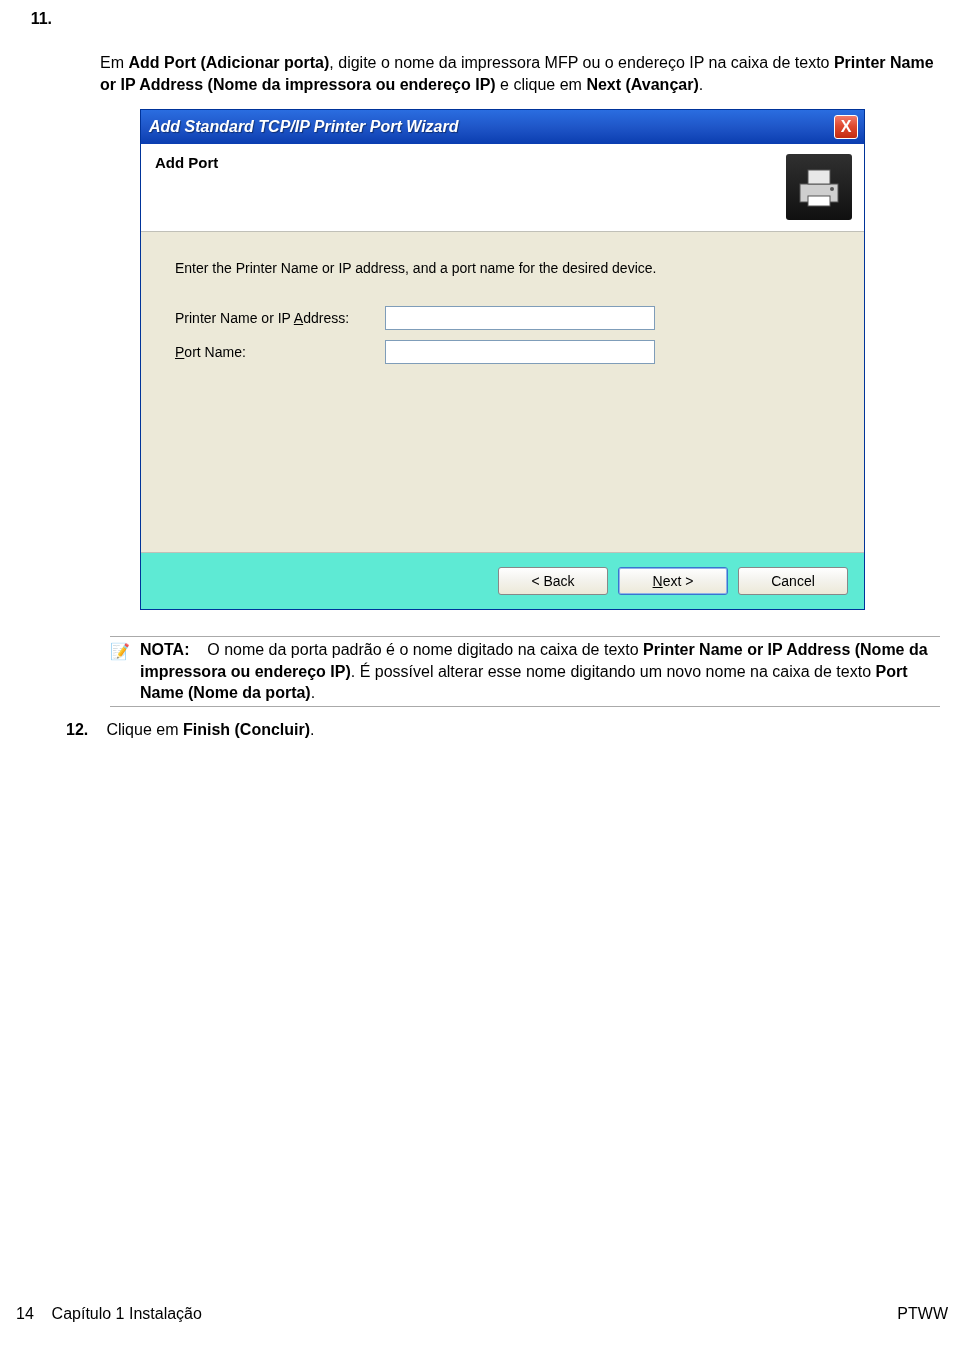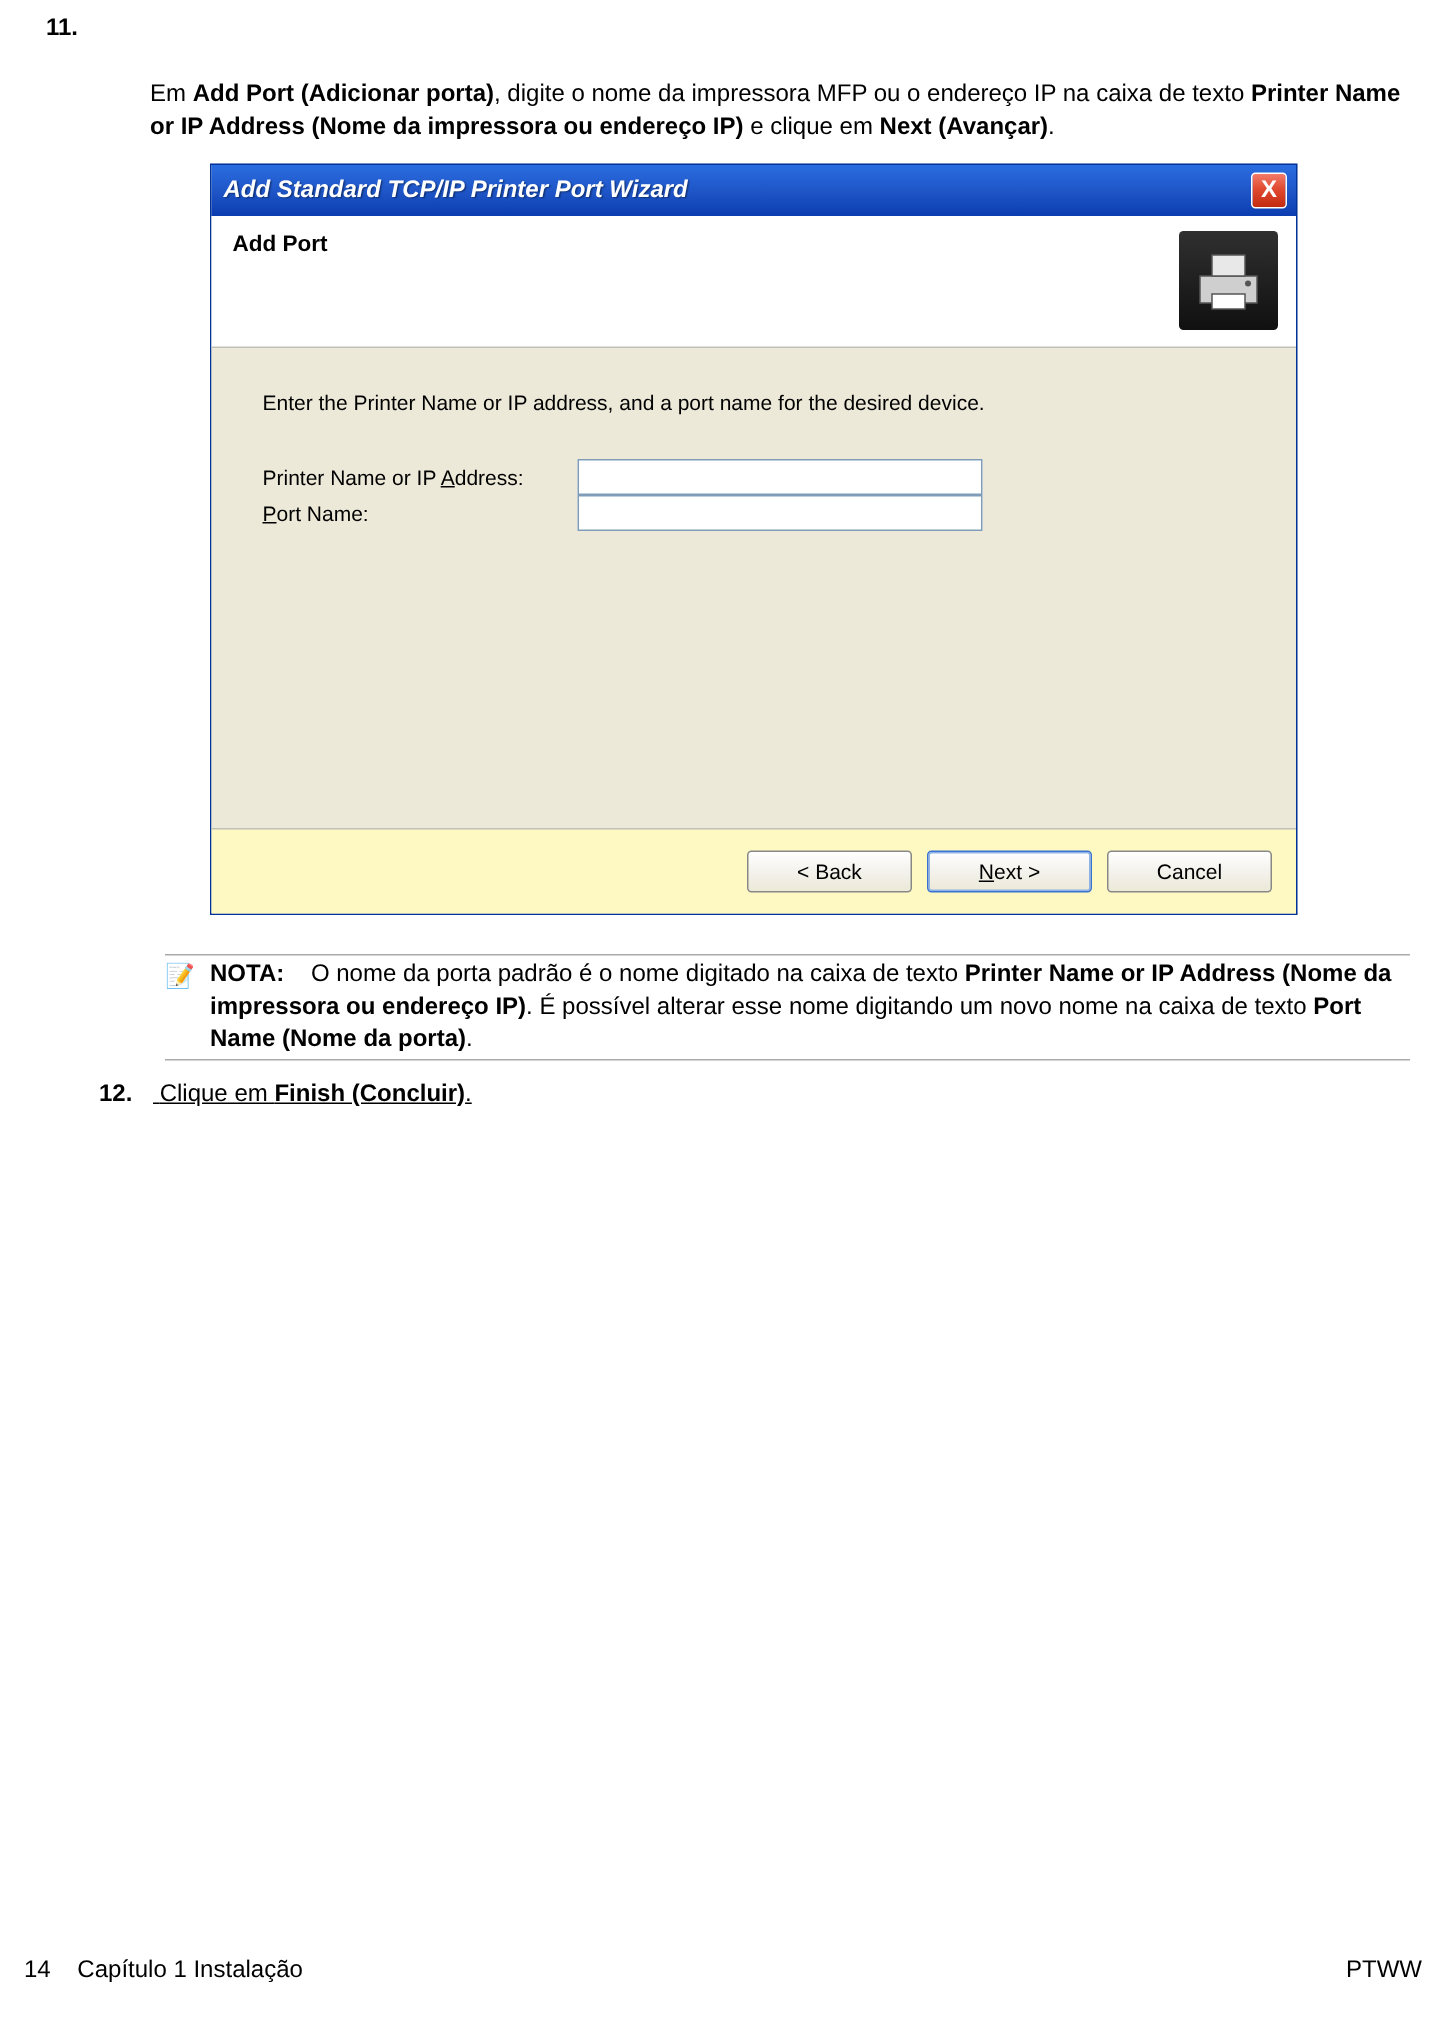--- a/index.html
+++ b/index.html
@@ -109,33 +109,34 @@
   .content {
     background: #ece9d8;
     padding: 28px 34px 30px 34px;
     font-size: 14px;
     height: 320px;
   }
   .instr { margin-bottom: 30px; }
   .field-row {
     display: flex;
     align-items: center;
+    margin-bottom: 10px;
   }
   .field-label {
     width: 210px;
   }
   .underline { text-decoration: underline; }
   .field-input {
     width: 270px;
     height: 24px;
     background: #fff;
     border: 1px solid #7f9db9;
   }
   .button-row {
-    background: #fef9c3;
+    background: #5eead4;
     border-top: 1px solid #c0c0b8;
     padding: 14px 16px;
     display: flex;
     justify-content: flex-end;
     gap: 10px;
   }
   .btn {
     width: 110px;
     height: 28px;
     background: linear-gradient(to bottom, #ffffff 0%, #f4f3ee 45%, #ece9d8 100%);
@@ -170,21 +171,20 @@
     font-size: 16px;
     padding-top: 2px;
   }
   .note-body { flex: 1; }
   .nota-label { font-weight: bold; }
   
   .step12 {
     margin-left: 56px;
     padding-left: 44px;
     text-indent: -44px;
-    text-decoration: underline;
   }
   .step12 .num { font-weight: bold; display:inline-block; width:36px; text-indent:0; }
   
   .footer {
     position: absolute;
     bottom: 24px;
     left: 16px;
     right: 12px;
     display: flex;
     justify-content: space-between;

